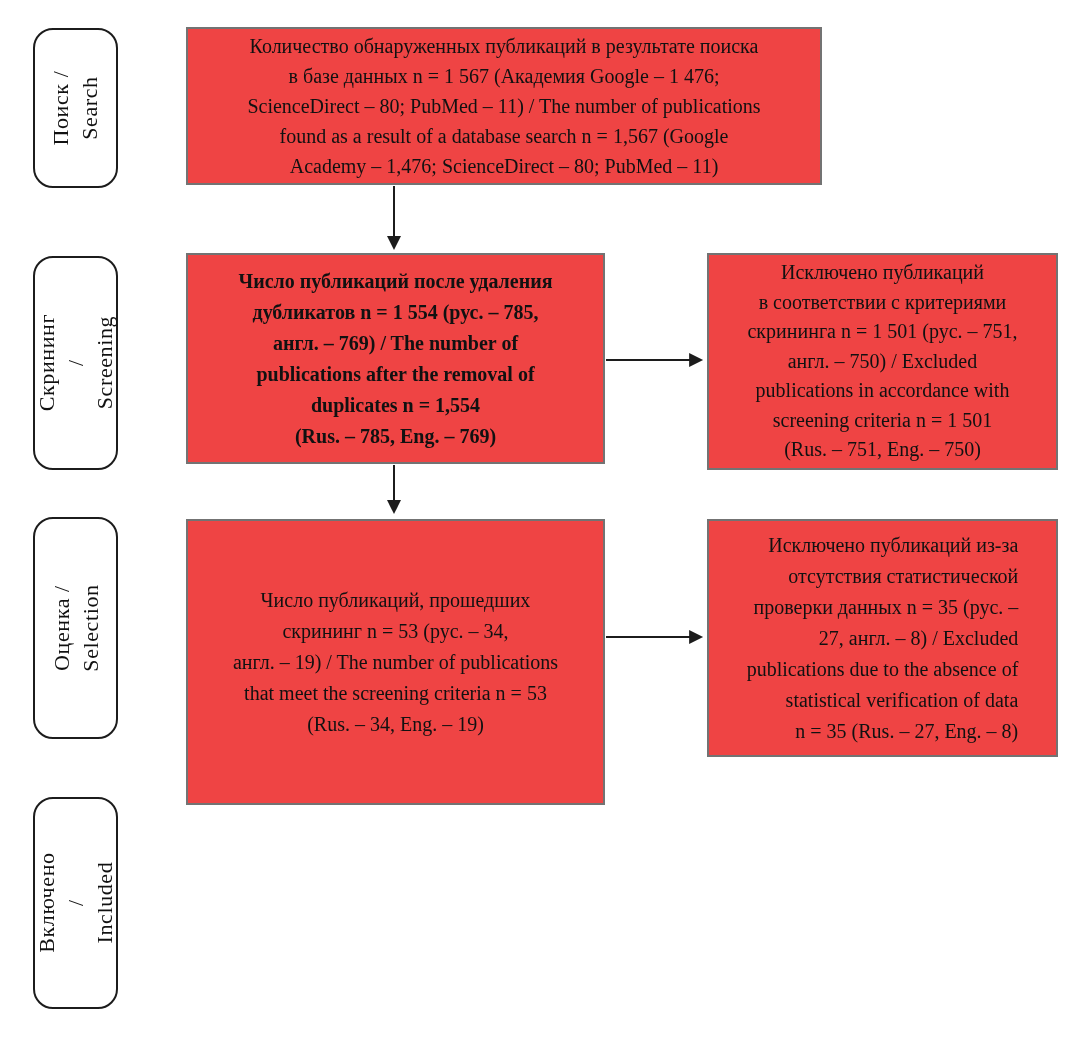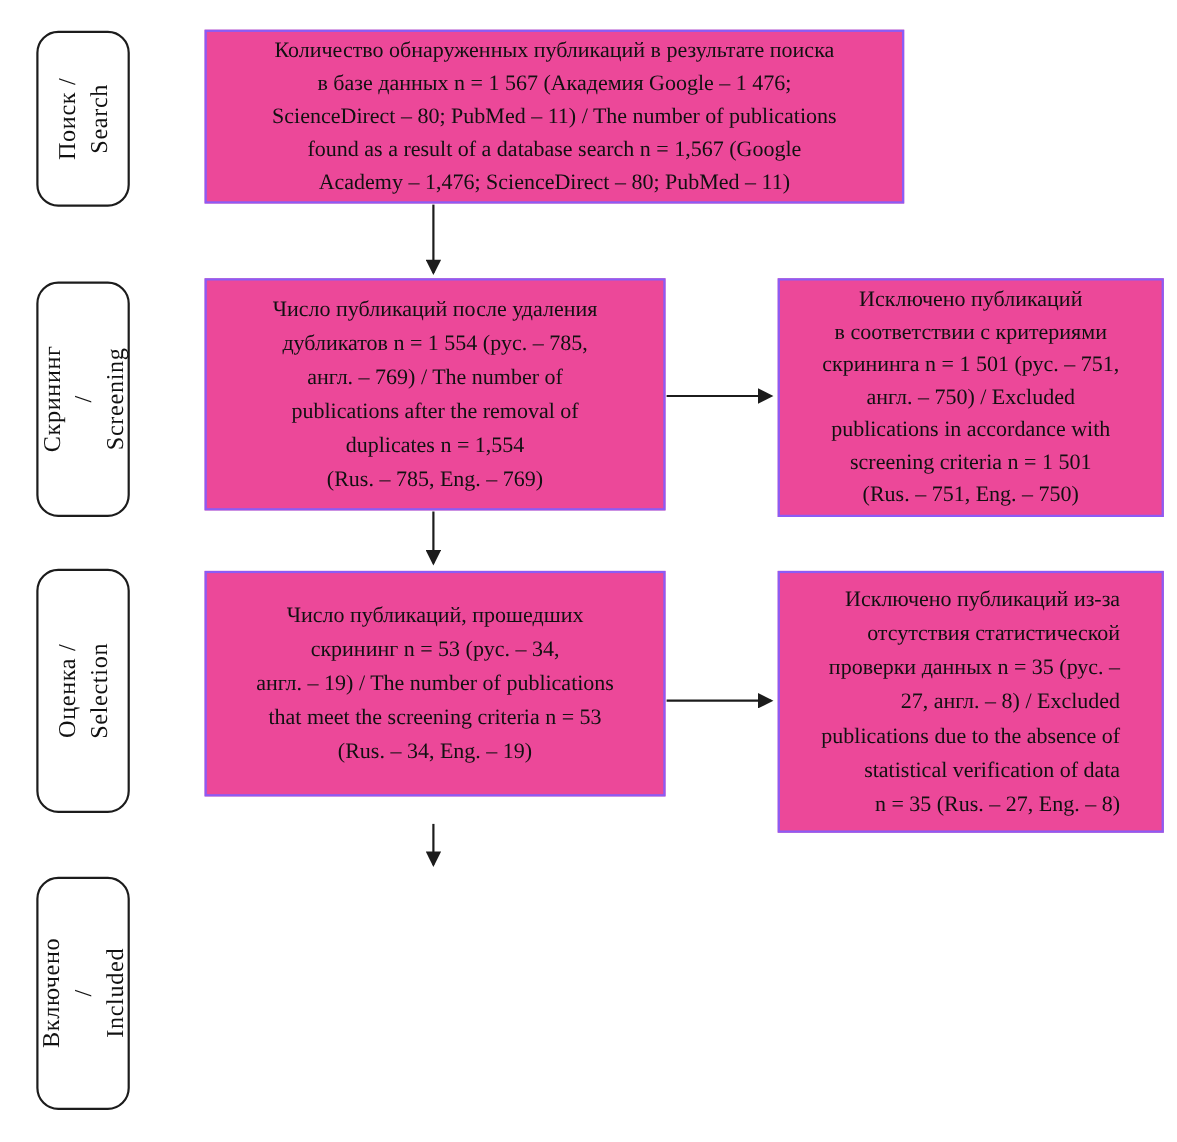--- a/index.html
+++ b/index.html
@@ -43,22 +43,22 @@
     text-align: center;
     font-size: 22px;
     line-height: 1.32;
     letter-spacing: 0.6px;
     color: #111111;
   }
   
   .node {
     position: absolute;
     box-sizing: border-box;
-    border: 2px solid #8b5cf6;
-    background: #ec4899;
+    border: 2px solid #737373;
+    background: #ef4444;
     display: flex;
     align-items: center;
     justify-content: center;
     text-align: center;
   }
   .node-text {
     white-space: pre-line;
     font-size: 20px;
     line-height: 31px;
     padding: 0 10px;
@@ -67,23 +67,23 @@
   #box-1 .node-text { line-height: 30px; }
   #excl-2 .node-text { line-height: 29.5px; font-family: Liberation Serif, serif; }
   #excl-3 .node-text { line-height: 31px; text-align: right; }
 
   #stage-1 { left: 33px;  top: 28px;  width: 85px;  height: 160px; }
   #stage-2 { left: 33px;  top: 256px; width: 85px;  height: 214px; }
   #stage-3 { left: 33px;  top: 517px; width: 85px;  height: 222px; }
   #stage-4 { left: 33px;  top: 797px; width: 85px;  height: 212px; }
 
   #box-1  { left: 186px; top: 27px;  width: 636px; height: 158px; }
-  #box-2  { left: 186px; top: 253px; width: 419px; height: 211px; }
+  #box-2  { left: 186px; top: 253px; width: 419px; height: 211px; font-weight: bold; }
   #excl-2 { left: 707px; top: 253px; width: 351px; height: 217px; }
-  #box-3  { left: 186px; top: 519px; width: 419px; height: 205px; }
+  #box-3  { left: 186px; top: 519px; width: 419px; height: 286px; }
   #excl-3 { left: 707px; top: 519px; width: 351px; height: 238px; }
   #box-4  { left: 186px; top: 793px; width: 417px; height: 202px; }
 </style>
 </head>
 <body>
 
 <div class="canvas">
 
   <svg class="arrows" viewBox="0 0 1070 1038" xmlns="http://www.w3.org/2000/svg">
     <defs>

